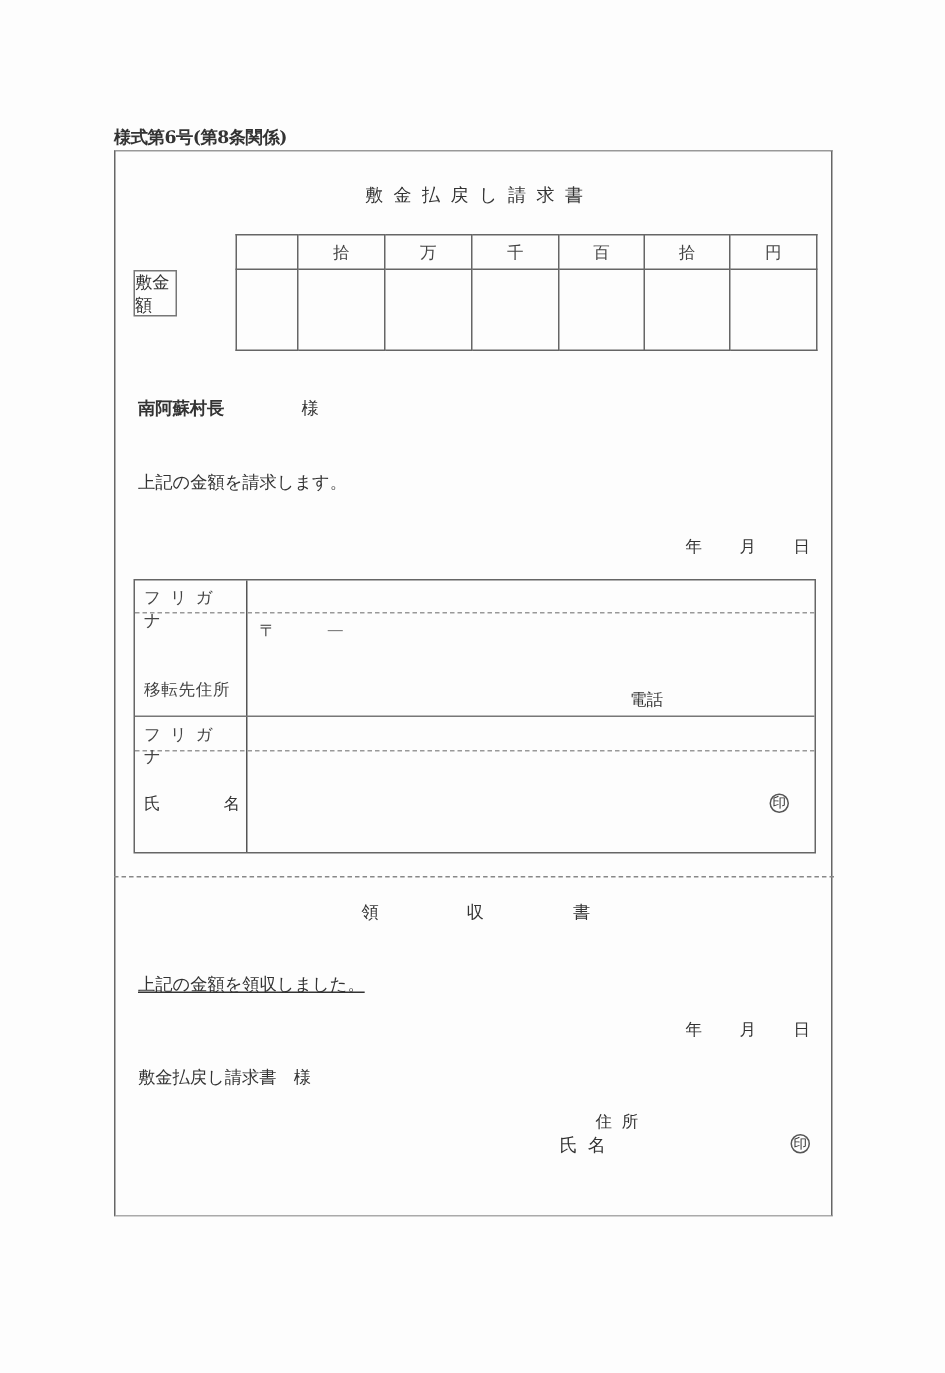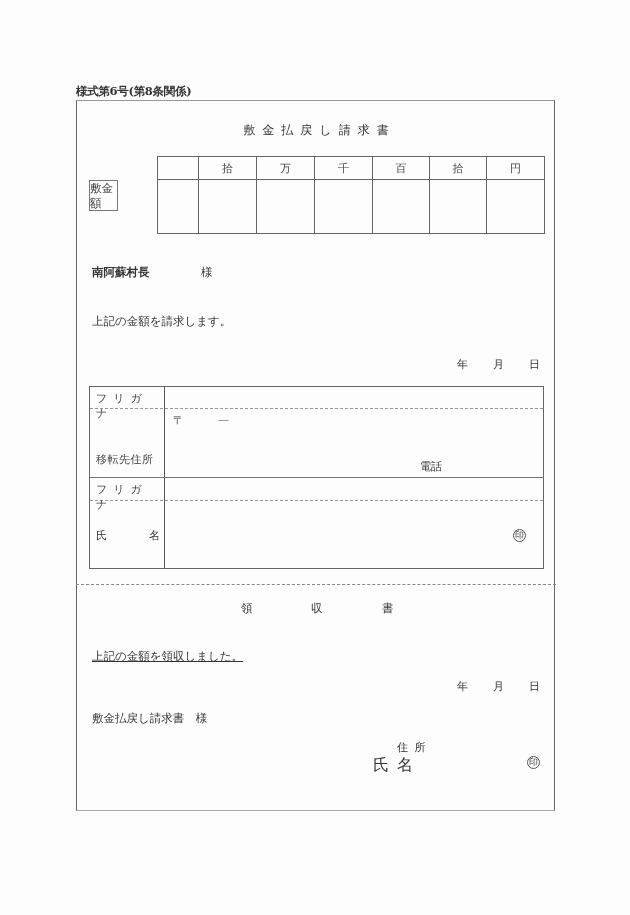--- a/index.html
+++ b/index.html
@@ -110,14 +110,14 @@
 
 <div class="abs date" style="left:0; top:679px; width:630px; height:14px;">
   <span style="left:457px">年</span>
   <span style="left:493px">月</span>
   <span style="left:529px">日</span>
 </div>
 
 <div class="abs txt" style="left:92px; top:711px; white-space:pre;">敷金払戻し請求書　様</div>
 
 <div class="abs" style="left:373px; top:740px; font-size:11px; word-spacing:3px;margin-left:24px;">住 所</div>
-<div class="abs" style="left:373px; top:755px; font-size:16px; word-spacing:3px;">氏 名</div>
+<div class="abs" style="left:373px; top:755px; font-size:12px; word-spacing:3px;">氏 名</div>
 <div class="abs seal" style="left:527px; top:756px;">印</div>
 
 </body></html>

